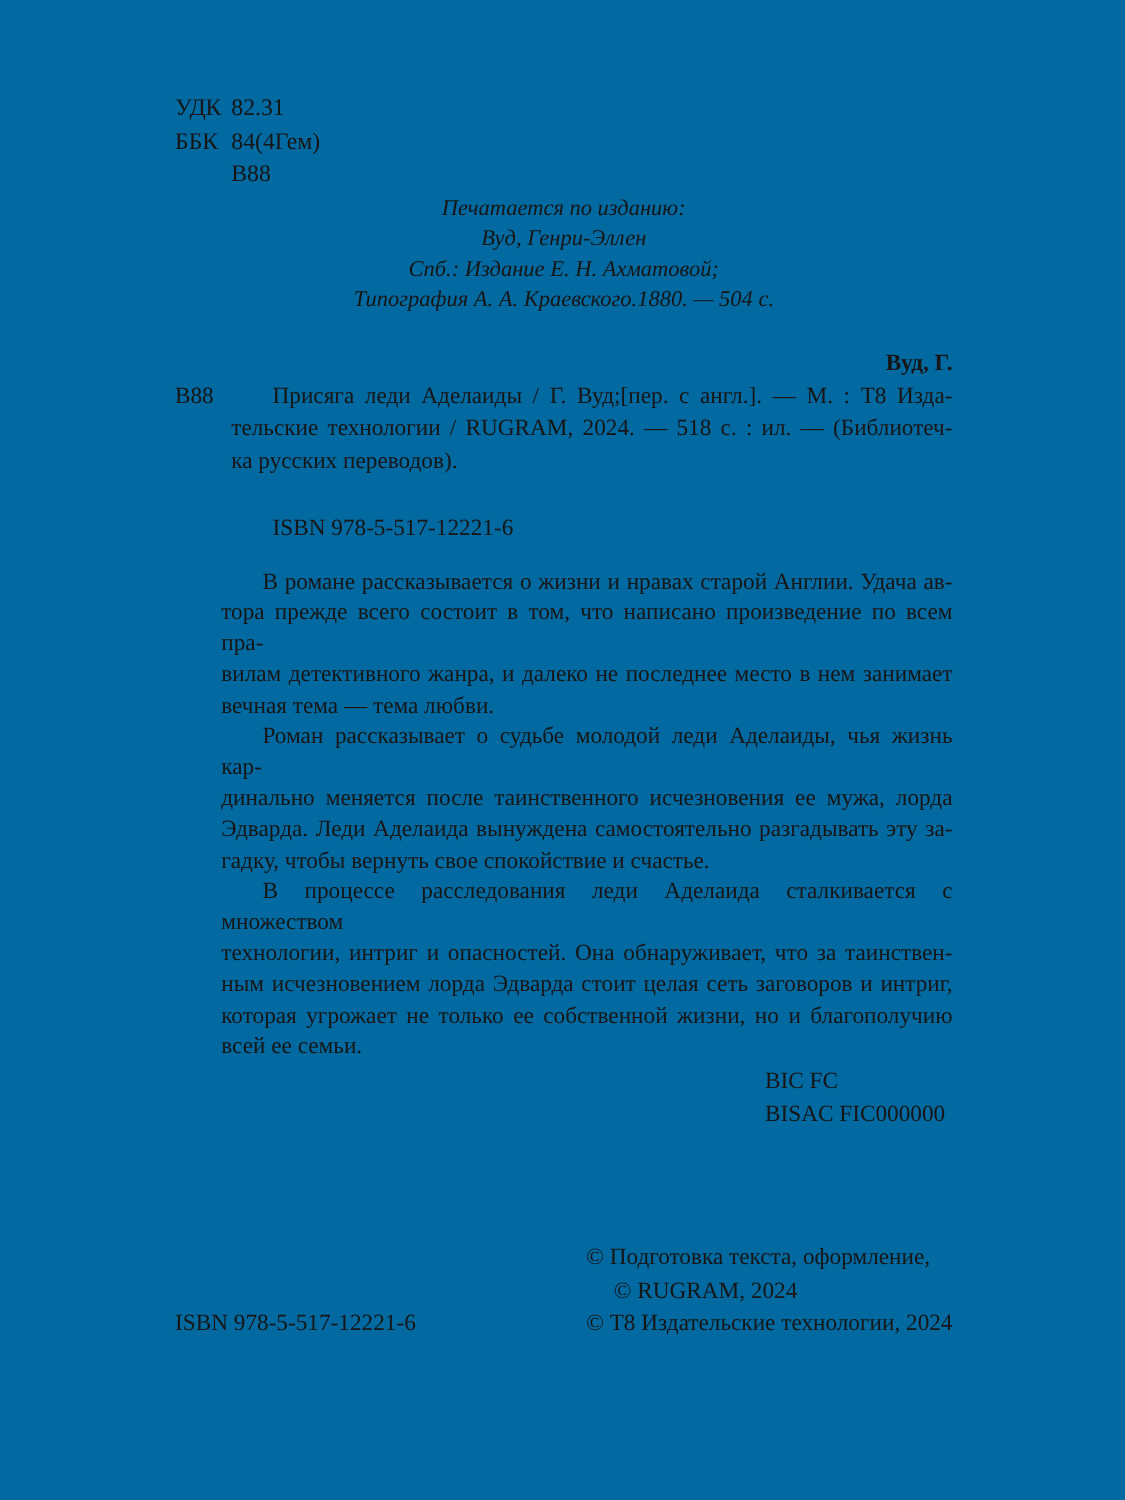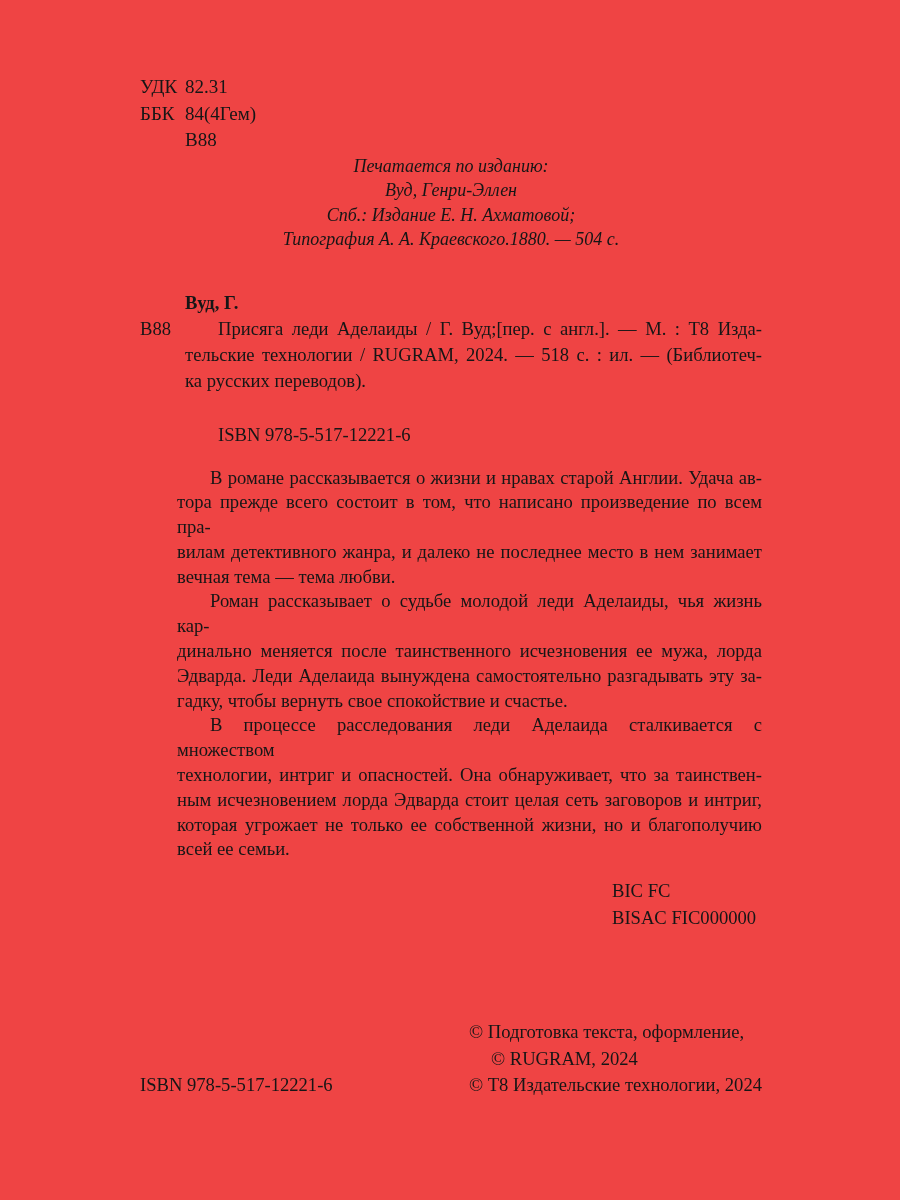--- a/index.html
+++ b/index.html
@@ -6,21 +6,21 @@
     margin: 0;
     padding: 0;
     background: #ffffff;
   }
   .page {
     position: relative;
     width: 900px;
     height: 1200px;
     box-sizing: border-box;
     padding: 74px 138px 0 140px;
-    background: #ef4444;
+    background: #0369a1;
     font-family: "Liberation Serif", "DejaVu Serif", serif;
     color: #161616;
     overflow: hidden;
   }
 
   
   .udc-block {
     font-size: 19px;
     line-height: 26.5px;
   }
@@ -32,25 +32,26 @@
   
   .edition-note {
     text-align: center;
     font-style: italic;
     font-size: 18px;
     line-height: 24.5px;
   }
 
   
   .author-line {
-    margin-top: 38px;
+    margin-top: 26px;
     margin-left: 45px;
     font-weight: bold;
     font-size: 18.6px;
     line-height: 26px;
+    text-align: right;
   }
 
   
   .record-body {
     position: relative;
     margin-left: 45px;
     font-size: 18.6px;
     line-height: 26px;
   }
   .record-code {
@@ -80,21 +81,21 @@
   }
 
   .annotation {
     margin-top: 18px;
     margin-left: 37px;
     font-size: 18.6px;
     line-height: 24.8px;
   }
 
   .codes {
-    margin-top: 16px;
+    margin-top: 2px;
     margin-left: 472px;
     font-size: 18.6px;
     line-height: 26.5px;
   }
 
   .footer {
     margin-top: 88px;
     display: flex;
     justify-content: space-between;
     align-items: flex-end;

